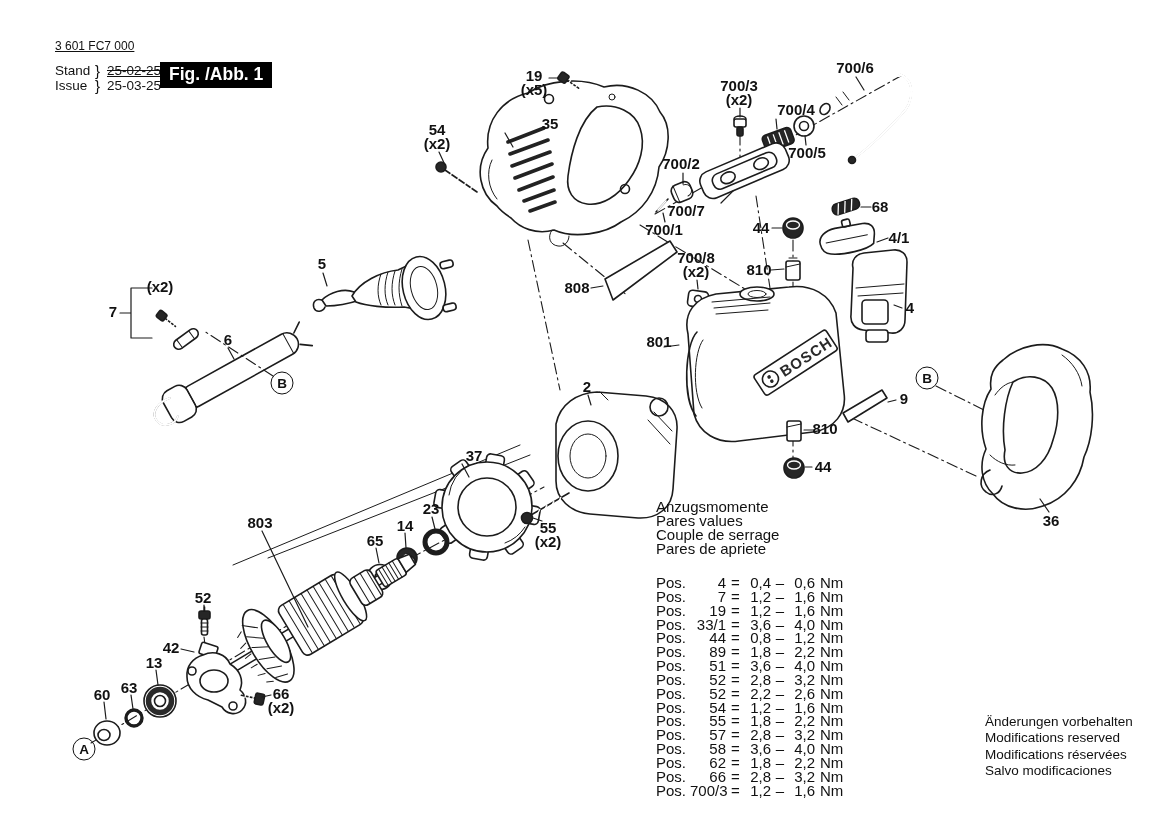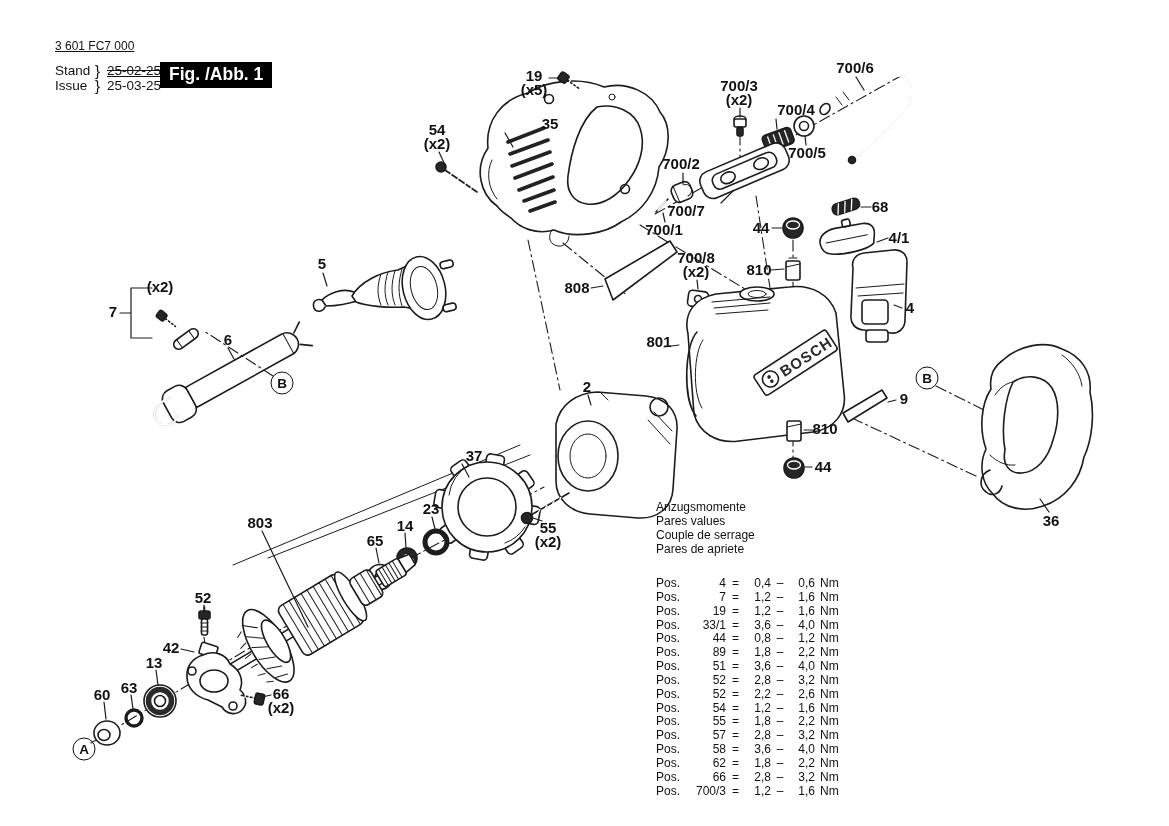--- a/index.html
+++ b/index.html
@@ -24,21 +24,21 @@
   .rev-label{width:40px;}
   .rev-brace{width:12px;font-size:15px;}
   .rev-date.struck{text-decoration-line:underline line-through;}
   .fig-box{position:absolute;left:160px;top:62px;background:#000;color:#fff;font-weight:bold;
            font-size:17.5px;padding:2px 9px 3px;}
   .warning-box{position:absolute;left:112px;top:160px;width:100px;height:79px;border:2px solid #161616;
            border-radius:10px;background:#fff;box-sizing:border-box;}
   .warning-icons{display:flex;align-items:center;justify-content:center;gap:7px;height:45px;
            border-bottom:2px solid #161616;}
   .warning-pos{padding:2px 0 0 9px;font-weight:bold;font-size:14.5px;line-height:15.5px;}
-  .torque-block{position:absolute;left:656px;top:500px;font-size:12px;line-height:14px;}
+  .torque-block{position:absolute;left:656px;top:500px;font-size:15px;line-height:14px;}
   .torque-rows{margin-top:20px;}
   .torque-row{display:flex;height:13.85px;align-items:baseline;}
   .t-pos{width:34px;}
   .t-num{width:36px;text-align:right;}
   .t-eq{width:19px;text-align:center;}
   .t-min{width:26px;text-align:right;}
   .t-dash{width:18px;text-align:center;}
   .t-max{width:26px;text-align:right;}
   .t-unit{margin-left:5px;}
   .footer-block{position:absolute;left:985px;top:714px;font-size:13.5px;line-height:16.3px;}
@@ -518,20 +518,26 @@
           <span class="t-num">700/3</span>
           <span class="t-eq">=</span>
           <span class="t-min">1,2</span>
           <span class="t-dash">–</span>
           <span class="t-max">1,6</span>
           <span class="t-unit">Nm</span>
         </div>
       </div>
   </div>
 
+  <div class="footer-block" id="footer-lines">
+      <div>Änderungen vorbehalten</div>
+      <div>Modifications reserved</div>
+      <div>Modifications réservées</div>
+      <div>Salvo modificaciones</div>
+    </div>
 
   <div id="label-layer">
       <div class="part-label" style="left: 534px; top: 83px;">
         <div>19</div>
         <div>(x5)</div>
       </div>
       <div class="part-label" style="left: 522px; top: 124px; margin-left: 28px;">
         <div>35</div>
       </div>
       <div class="part-label" style="left: 437px; top: 137px;">

